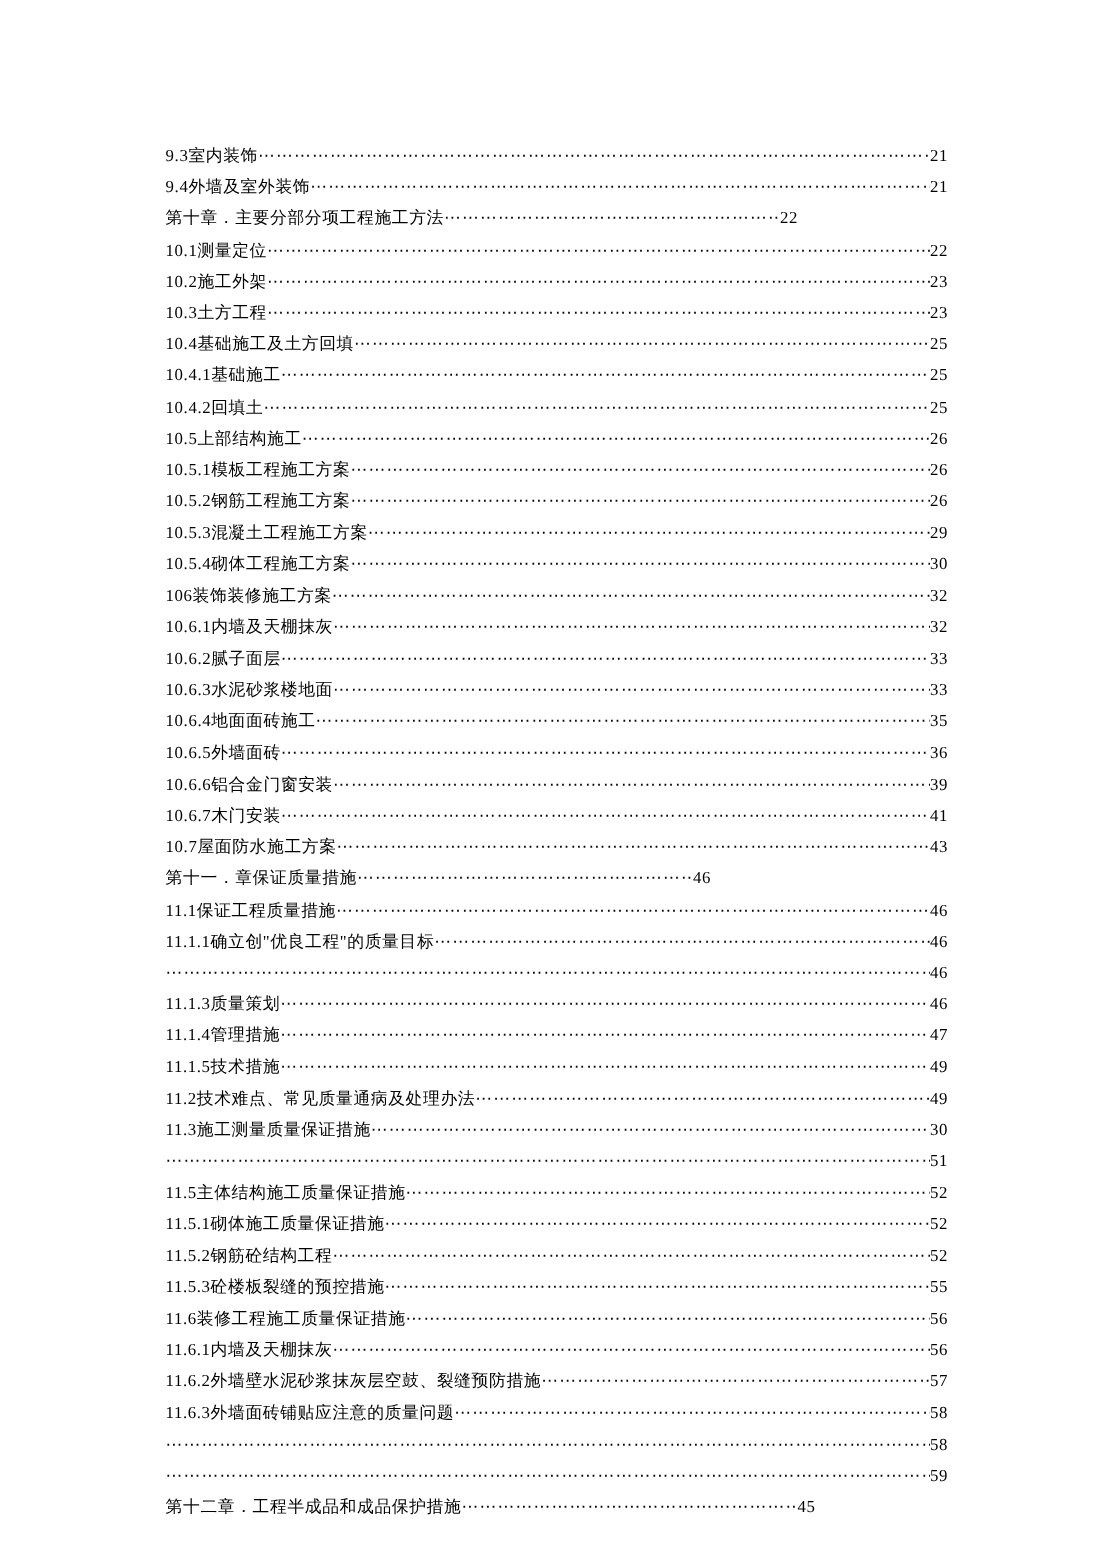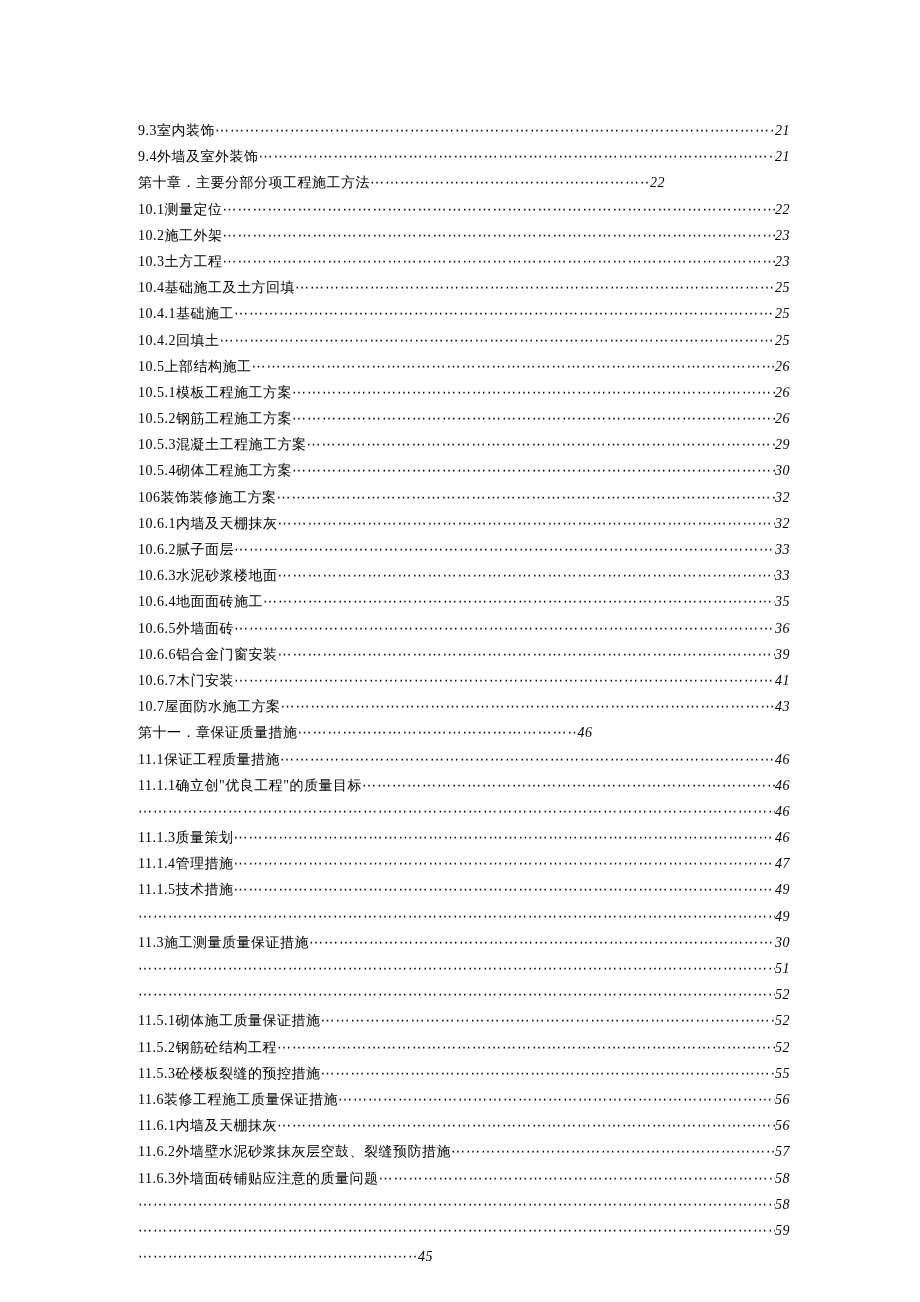--- a/index.html
+++ b/index.html
@@ -29,21 +29,20 @@
   .toc-title {
     flex: 0 0 auto;
   }
   .toc-dots {
     flex: 1 1 auto;
     overflow: hidden;
     letter-spacing: 1px;
   }
   .toc-page {
     flex: 0 0 auto;
-    font-style: italic;
   }
   .toc-entry.short .toc-dots {
     flex: 0 0 auto;
     width: 280px;
   }
   .toc-entry.short .toc-page {
     flex: 0 0 auto;
   }
   .toc-entry.short .spacer {
     flex: 1 1 auto;
@@ -199,33 +198,35 @@
         <span class="toc-title">11.1.4管理措施</span>
         <span class="toc-dots">⋯⋯⋯⋯⋯⋯⋯⋯⋯⋯⋯⋯⋯⋯⋯⋯⋯⋯⋯⋯⋯⋯⋯⋯⋯⋯⋯⋯⋯⋯⋯⋯⋯⋯⋯⋯⋯⋯⋯⋯⋯⋯⋯⋯⋯⋯⋯⋯⋯⋯⋯⋯⋯⋯⋯⋯⋯⋯⋯⋯⋯⋯⋯⋯⋯⋯⋯⋯⋯⋯⋯⋯⋯⋯⋯⋯⋯⋯⋯⋯⋯⋯⋯⋯⋯⋯⋯⋯⋯⋯⋯⋯⋯⋯⋯⋯⋯⋯⋯⋯⋯⋯⋯⋯⋯⋯⋯⋯⋯⋯⋯⋯⋯⋯⋯⋯⋯⋯⋯⋯</span>
         <span class="toc-page">47</span>
       </div>
       <div class="toc-entry">
         <span class="toc-title">11.1.5技术措施</span>
         <span class="toc-dots">⋯⋯⋯⋯⋯⋯⋯⋯⋯⋯⋯⋯⋯⋯⋯⋯⋯⋯⋯⋯⋯⋯⋯⋯⋯⋯⋯⋯⋯⋯⋯⋯⋯⋯⋯⋯⋯⋯⋯⋯⋯⋯⋯⋯⋯⋯⋯⋯⋯⋯⋯⋯⋯⋯⋯⋯⋯⋯⋯⋯⋯⋯⋯⋯⋯⋯⋯⋯⋯⋯⋯⋯⋯⋯⋯⋯⋯⋯⋯⋯⋯⋯⋯⋯⋯⋯⋯⋯⋯⋯⋯⋯⋯⋯⋯⋯⋯⋯⋯⋯⋯⋯⋯⋯⋯⋯⋯⋯⋯⋯⋯⋯⋯⋯⋯⋯⋯⋯⋯⋯</span>
         <span class="toc-page">49</span>
       </div>
       <div class="toc-entry">
+        <span class="toc-title">11.2技术难点、常见质量通病及处理办法</span>
         <span class="toc-dots">⋯⋯⋯⋯⋯⋯⋯⋯⋯⋯⋯⋯⋯⋯⋯⋯⋯⋯⋯⋯⋯⋯⋯⋯⋯⋯⋯⋯⋯⋯⋯⋯⋯⋯⋯⋯⋯⋯⋯⋯⋯⋯⋯⋯⋯⋯⋯⋯⋯⋯⋯⋯⋯⋯⋯⋯⋯⋯⋯⋯⋯⋯⋯⋯⋯⋯⋯⋯⋯⋯⋯⋯⋯⋯⋯⋯⋯⋯⋯⋯⋯⋯⋯⋯⋯⋯⋯⋯⋯⋯⋯⋯⋯⋯⋯⋯⋯⋯⋯⋯⋯⋯⋯⋯⋯⋯⋯⋯⋯⋯⋯⋯⋯⋯⋯⋯⋯⋯⋯⋯</span>
         <span class="toc-page">49</span>
       </div>
       <div class="toc-entry">
         <span class="toc-title">11.3施工测量质量保证措施</span>
         <span class="toc-dots">⋯⋯⋯⋯⋯⋯⋯⋯⋯⋯⋯⋯⋯⋯⋯⋯⋯⋯⋯⋯⋯⋯⋯⋯⋯⋯⋯⋯⋯⋯⋯⋯⋯⋯⋯⋯⋯⋯⋯⋯⋯⋯⋯⋯⋯⋯⋯⋯⋯⋯⋯⋯⋯⋯⋯⋯⋯⋯⋯⋯⋯⋯⋯⋯⋯⋯⋯⋯⋯⋯⋯⋯⋯⋯⋯⋯⋯⋯⋯⋯⋯⋯⋯⋯⋯⋯⋯⋯⋯⋯⋯⋯⋯⋯⋯⋯⋯⋯⋯⋯⋯⋯⋯⋯⋯⋯⋯⋯⋯⋯⋯⋯⋯⋯⋯⋯⋯⋯⋯⋯</span>
         <span class="toc-page">30</span>
       </div>
       <div class="toc-entry">
         <span class="toc-dots">⋯⋯⋯⋯⋯⋯⋯⋯⋯⋯⋯⋯⋯⋯⋯⋯⋯⋯⋯⋯⋯⋯⋯⋯⋯⋯⋯⋯⋯⋯⋯⋯⋯⋯⋯⋯⋯⋯⋯⋯⋯⋯⋯⋯⋯⋯⋯⋯⋯⋯⋯⋯⋯⋯⋯⋯⋯⋯⋯⋯⋯⋯⋯⋯⋯⋯⋯⋯⋯⋯⋯⋯⋯⋯⋯⋯⋯⋯⋯⋯⋯⋯⋯⋯⋯⋯⋯⋯⋯⋯⋯⋯⋯⋯⋯⋯⋯⋯⋯⋯⋯⋯⋯⋯⋯⋯⋯⋯⋯⋯⋯⋯⋯⋯⋯⋯⋯⋯⋯⋯</span>
         <span class="toc-page">51</span>
       </div>
       <div class="toc-entry">
+        <span class="toc-title">11.5主体结构施工质量保证措施</span>
         <span class="toc-dots">⋯⋯⋯⋯⋯⋯⋯⋯⋯⋯⋯⋯⋯⋯⋯⋯⋯⋯⋯⋯⋯⋯⋯⋯⋯⋯⋯⋯⋯⋯⋯⋯⋯⋯⋯⋯⋯⋯⋯⋯⋯⋯⋯⋯⋯⋯⋯⋯⋯⋯⋯⋯⋯⋯⋯⋯⋯⋯⋯⋯⋯⋯⋯⋯⋯⋯⋯⋯⋯⋯⋯⋯⋯⋯⋯⋯⋯⋯⋯⋯⋯⋯⋯⋯⋯⋯⋯⋯⋯⋯⋯⋯⋯⋯⋯⋯⋯⋯⋯⋯⋯⋯⋯⋯⋯⋯⋯⋯⋯⋯⋯⋯⋯⋯⋯⋯⋯⋯⋯⋯</span>
         <span class="toc-page">52</span>
       </div>
       <div class="toc-entry">
         <span class="toc-title">11.5.1砌体施工质量保证措施</span>
         <span class="toc-dots">⋯⋯⋯⋯⋯⋯⋯⋯⋯⋯⋯⋯⋯⋯⋯⋯⋯⋯⋯⋯⋯⋯⋯⋯⋯⋯⋯⋯⋯⋯⋯⋯⋯⋯⋯⋯⋯⋯⋯⋯⋯⋯⋯⋯⋯⋯⋯⋯⋯⋯⋯⋯⋯⋯⋯⋯⋯⋯⋯⋯⋯⋯⋯⋯⋯⋯⋯⋯⋯⋯⋯⋯⋯⋯⋯⋯⋯⋯⋯⋯⋯⋯⋯⋯⋯⋯⋯⋯⋯⋯⋯⋯⋯⋯⋯⋯⋯⋯⋯⋯⋯⋯⋯⋯⋯⋯⋯⋯⋯⋯⋯⋯⋯⋯⋯⋯⋯⋯⋯⋯</span>
         <span class="toc-page">52</span>
       </div>
       <div class="toc-entry">
         <span class="toc-title">11.5.2钢筋砼结构工程</span>
@@ -259,18 +260,19 @@
       </div>
       <div class="toc-entry">
         <span class="toc-dots">⋯⋯⋯⋯⋯⋯⋯⋯⋯⋯⋯⋯⋯⋯⋯⋯⋯⋯⋯⋯⋯⋯⋯⋯⋯⋯⋯⋯⋯⋯⋯⋯⋯⋯⋯⋯⋯⋯⋯⋯⋯⋯⋯⋯⋯⋯⋯⋯⋯⋯⋯⋯⋯⋯⋯⋯⋯⋯⋯⋯⋯⋯⋯⋯⋯⋯⋯⋯⋯⋯⋯⋯⋯⋯⋯⋯⋯⋯⋯⋯⋯⋯⋯⋯⋯⋯⋯⋯⋯⋯⋯⋯⋯⋯⋯⋯⋯⋯⋯⋯⋯⋯⋯⋯⋯⋯⋯⋯⋯⋯⋯⋯⋯⋯⋯⋯⋯⋯⋯⋯</span>
         <span class="toc-page">58</span>
       </div>
       <div class="toc-entry">
         <span class="toc-dots">⋯⋯⋯⋯⋯⋯⋯⋯⋯⋯⋯⋯⋯⋯⋯⋯⋯⋯⋯⋯⋯⋯⋯⋯⋯⋯⋯⋯⋯⋯⋯⋯⋯⋯⋯⋯⋯⋯⋯⋯⋯⋯⋯⋯⋯⋯⋯⋯⋯⋯⋯⋯⋯⋯⋯⋯⋯⋯⋯⋯⋯⋯⋯⋯⋯⋯⋯⋯⋯⋯⋯⋯⋯⋯⋯⋯⋯⋯⋯⋯⋯⋯⋯⋯⋯⋯⋯⋯⋯⋯⋯⋯⋯⋯⋯⋯⋯⋯⋯⋯⋯⋯⋯⋯⋯⋯⋯⋯⋯⋯⋯⋯⋯⋯⋯⋯⋯⋯⋯⋯</span>
         <span class="toc-page">59</span>
       </div>
       <div class="toc-entry short">
+        <span class="toc-title">第十二章．工程半成品和成品保护措施</span>
         <span class="toc-dots">⋯⋯⋯⋯⋯⋯⋯⋯⋯⋯⋯⋯⋯⋯⋯⋯⋯⋯⋯⋯⋯⋯⋯⋯⋯⋯⋯⋯⋯⋯⋯⋯</span>
         <span class="toc-page">45</span>
         <span class="spacer"></span>
       </div>
     </div>
 </div>
 
 </body></html>

